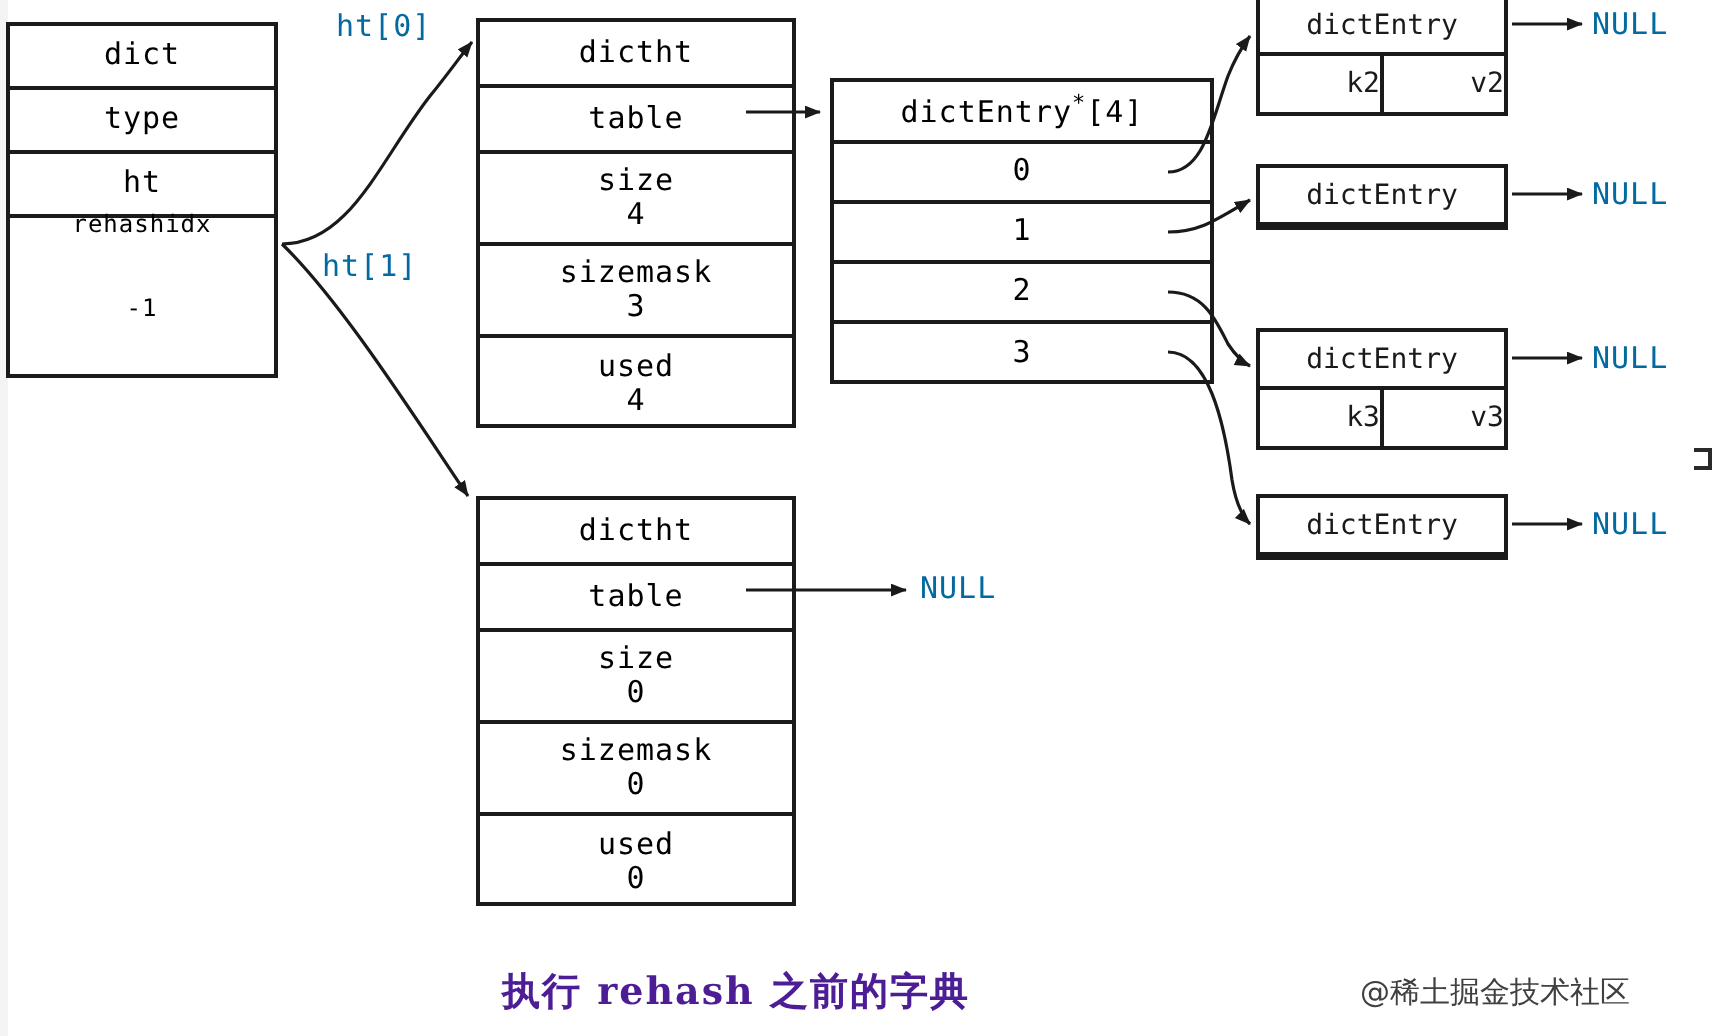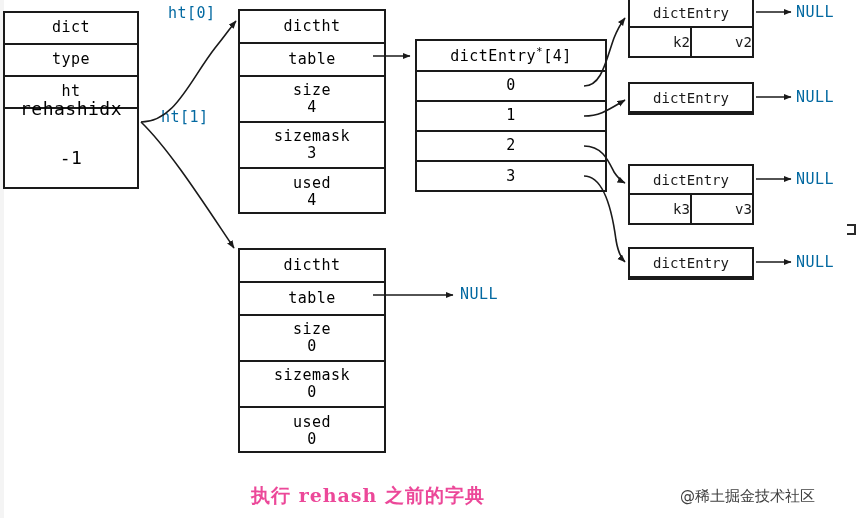--- a/index.html
+++ b/index.html
@@ -42,24 +42,24 @@
     color: #000000;
     letter-spacing: 0.5px;
     line-height: 1.15;
   }
   .srow:last-child { border-bottom: none; }
   .srow .v { display:block; }
 
   
   #dict-box { left: 3px; top: 11px; width: 136px; height: 178px; }
   #dict-box .srow { height: 32px; font-size: 15px; }
-  #dict-box .srow.tall { height: 50px; font-size: 18px; gap: 28px; }
-
-  
-  .dictht-box { width: 148px; }
+  #dict-box .srow.tall { height: 50px; font-size: 12px; gap: 28px; }
+
+  
+  .dictht-box { width: 160px; }
   .dictht-box .srow { font-size: 15px; }
   .dictht-box .srow.one { height: 33px; }
   .dictht-box .srow.two { height: 46px; }
   #dictht0-box { left: 238px; top: 9px; height: 205px; }
   #dictht1-box { left: 238px; top: 248px; height: 205px; }
 
   
   #array-box { left: 415px; top: 39px; width: 192px; height: 153px; }
   #array-box .srow { height: 30px; font-size: 15px; }
   #array-box .srow.head { height: 31px; font-size: 15px; }
@@ -97,34 +97,34 @@
 
   
   .lbl {
     position: absolute;
     font-size: 15px;
     color: #0369a1;
     letter-spacing: 0.5px;
     white-space: nowrap;
   }
   #lbl-ht0 { left: 168px; top: 4px; }
-  #lbl-ht1 { left: 161px; top: 108px; }
+  #lbl-ht1 { left: 161px; top: 124px; }
   #null-0 { left: 796px; top: 3px; }
   #null-1 { left: 796px; top: 88px; }
   #null-2 { left: 796px; top: 170px; }
   #null-3 { left: 796px; top: 253px; }
   #null-table1 { left: 460px; top: 285px; }
 
   
   #caption {
     position: absolute;
     left: 0; top: 483px; width: 736px;
     text-align: center;
     font-size: 19px;
-    color: #ec4899;
+    color: #4c1d95;
     font-family: "DejaVu Serif", "Liberation Serif", serif;
     font-weight: bold;
     letter-spacing: 1px;
   }
   #watermark {
     position: absolute;
     left: 680px; top: 487px;
     font-size: 15px;
     color: #404040;
     font-family: "DejaVu Sans", "Liberation Sans", sans-serif;

